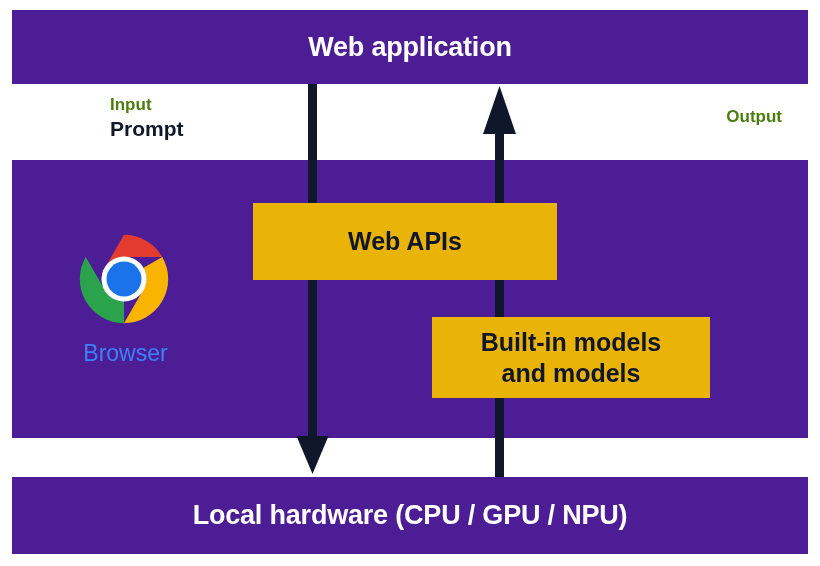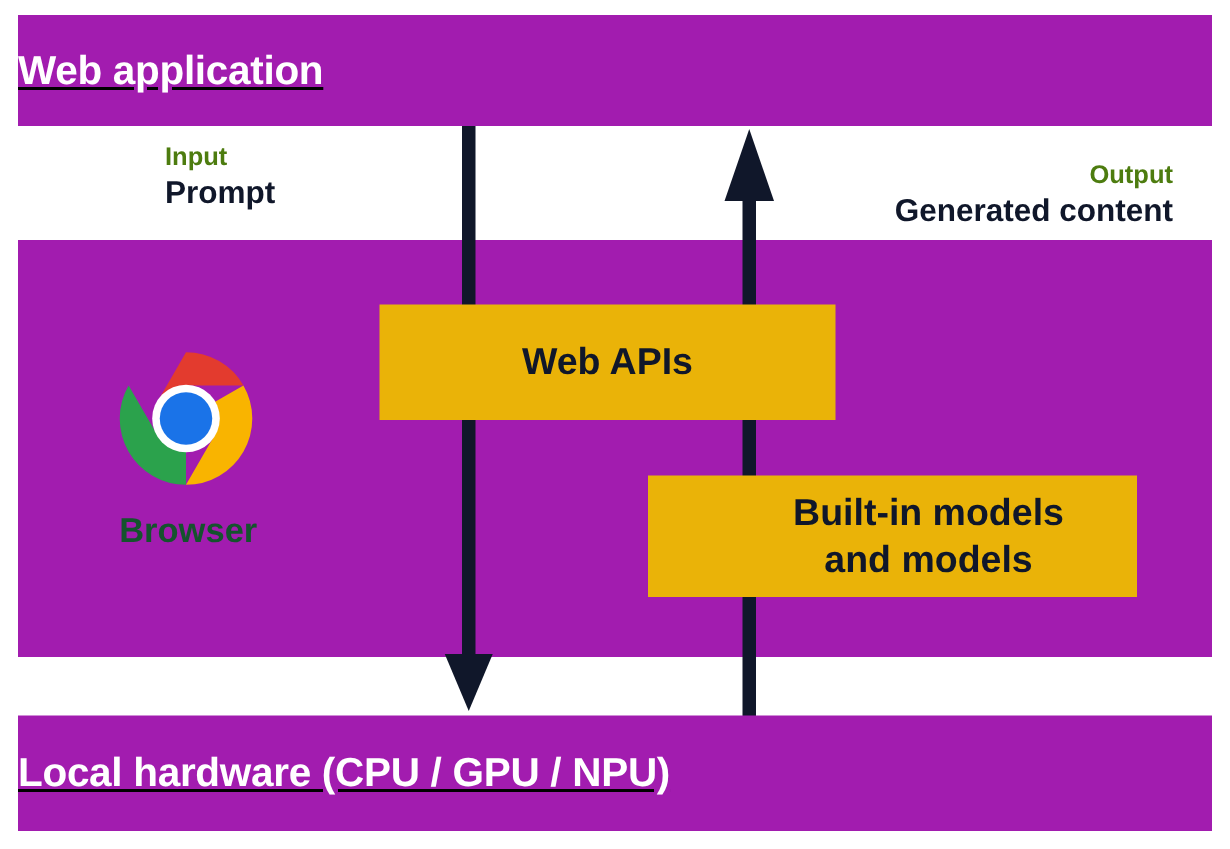--- a/index.html
+++ b/index.html
@@ -15,25 +15,24 @@
     position: relative;
     width: 820px;
     height: 566px;
     background: #ffffff;
     overflow: hidden;
   }
 
   
   .band {
     position: absolute;
-    background: #a21caf;
+    background: #4c1d95;
     display: flex;
     align-items: center;
-    justify-content: flex-start;
-    text-decoration: underline;
+    justify-content: center;
   }
   .band-title {
     color: #ffffff;
     font-weight: 700;
     font-size: 27px;
     letter-spacing: -0.2px;
     white-space: nowrap;
   }
 
   #band-web-application {
@@ -103,22 +102,22 @@
     top: 233px;
     width: 92px;
     height: 92px;
   }
   #browser-caption {
     position: absolute;
     left: 38px;
     top: 340px;
     width: 175px;
     text-align: center;
-    color: #14532d;
-    font-weight: 700;
+    color: #3b82f6;
+    font-weight: 400;
     font-size: 23px;
     white-space: nowrap;
   }
 
   
   .card {
     position: absolute;
     background: #eab308;
     display: flex;
     align-items: center;
@@ -135,40 +134,38 @@
     left: 253px;
     top: 203px;
     width: 304px;
     height: 77px;
   }
   #card-builtin-models {
     left: 432px;
     top: 317px;
     width: 278px;
     height: 81px;
-    padding-left: 48px;
   }
 </style>
 </head>
 <body>
 
 <div id="canvas">
 
   <div class="band" id="band-web-application">
     <span class="band-title">Web application</span>
   </div>
 
   <div class="io-label" id="io-input">
     <span class="io-kind">Input</span>
     <span class="io-value">Prompt</span>
   </div>
 
   <div class="io-label" id="io-output">
     <span class="io-kind">Output</span>
-    <span class="io-value">Generated content</span>
   </div>
 
   <div class="band" id="band-browser"></div>
 
   <div id="chrome-logo">
     <svg viewBox="0 0 100 100" width="92" height="92" aria-hidden="true">
 
       <path d="M50 2 A48 48 0 0 1 91.6 26 L50 26 A24 24 0 0 0 29.2 38 Z" fill="#E33B2E"></path>
 
       <path d="M91.6 26 A48 48 0 0 1 50 98 L70.8 62 A24 24 0 0 0 70.8 38 Z" fill="#F9B400"></path>

